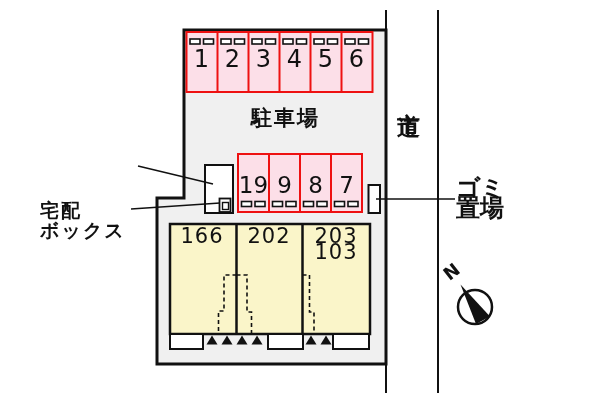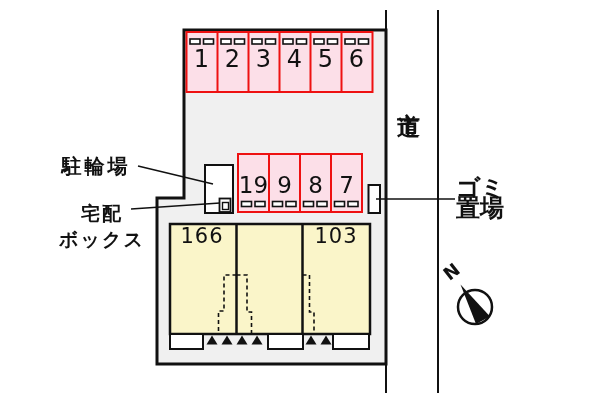--- a/index.html
+++ b/index.html
@@ -6,21 +6,21 @@
   #canvas{position:relative;width:600px;height:400px;background:#ffffff;overflow:hidden;
           font-family:"DejaVu Sans","Liberation Sans",sans-serif;color:#111;}
   #shapes{position:absolute;left:0;top:0;}
   .t{position:absolute;color:#111;white-space:pre-line;}
   .stall-num{width:31px;text-align:center;font-size:24px;top:45px;}
   .stall-num2{width:31px;text-align:center;font-size:23px;top:172px;}
   .unit-label{top:228px;width:67px;text-align:center;font-size:21px;line-height:16px;letter-spacing:1px;}
   .jp{font-weight:bold;}
   .parking-title{left:223px;top:104px;width:125px;text-align:center;font-size:21px;letter-spacing:2px;}
   .bicycle-label{left:40px;top:153px;width:112px;text-align:center;font-size:20px;letter-spacing:3px;}
-  .delivery-label{left:40px;top:200px;width:124px;text-align:center;font-size:19px;line-height:26px;letter-spacing:2px;}
+  .delivery-label{left:40px;top:200px;width:124px;font-size:19px;line-height:20px;letter-spacing:2px;}
   .garbage-label{left:456px;top:178px;font-size:24px;line-height:20px;}
   .road-label{left:397px;top:94px;width:28px;text-align:center;font-size:23px;letter-spacing:2px;
               writing-mode:vertical-rl;text-orientation:upright;}
   .north-label{left:444px;top:261px;font-size:18px;transform:rotate(-38deg);}
 </style>
 </head>
 <body>
 
 <div id="canvas">
 
@@ -118,25 +118,25 @@
   <div class="t stall-num" style="left:248px">3</div>
   <div class="t stall-num" style="left:279px">4</div>
   <div class="t stall-num" style="left:310px">5</div>
   <div class="t stall-num" style="left:341px">6</div>
 
   <div class="t stall-num2" style="left:238px">19</div>
   <div class="t stall-num2" style="left:269px">9</div>
   <div class="t stall-num2" style="left:300px">8</div>
   <div class="t stall-num2" style="left:331px">7</div>
 
-  <div class="t jp bicycle-label">駐輪場</div>
+  <div class="t jp parking-title">駐車場</div>
   <div class="t jp delivery-label">宅配
 ボックス</div>
   <div class="t jp garbage-label">ゴミ
 置場</div>
   <div class="t jp road-label">市道</div>
   <div class="t jp north-label">N</div>
 
   <div class="t unit-label" style="left:168.5px"><span style="display:block">166</span></div>
-  <div class="t unit-label" style="left:235.5px"></div>
-  <div class="t unit-label" style="left:302.5px"><span style="display:block">103</span></div>
+  <div class="t unit-label" style="left:235.5px"><span style="display:block">202</span></div>
+  <div class="t unit-label" style="left:302.5px"><span style="display:block">203</span><span style="display:block">103</span></div>
 
 </div>
 
 </body></html>

